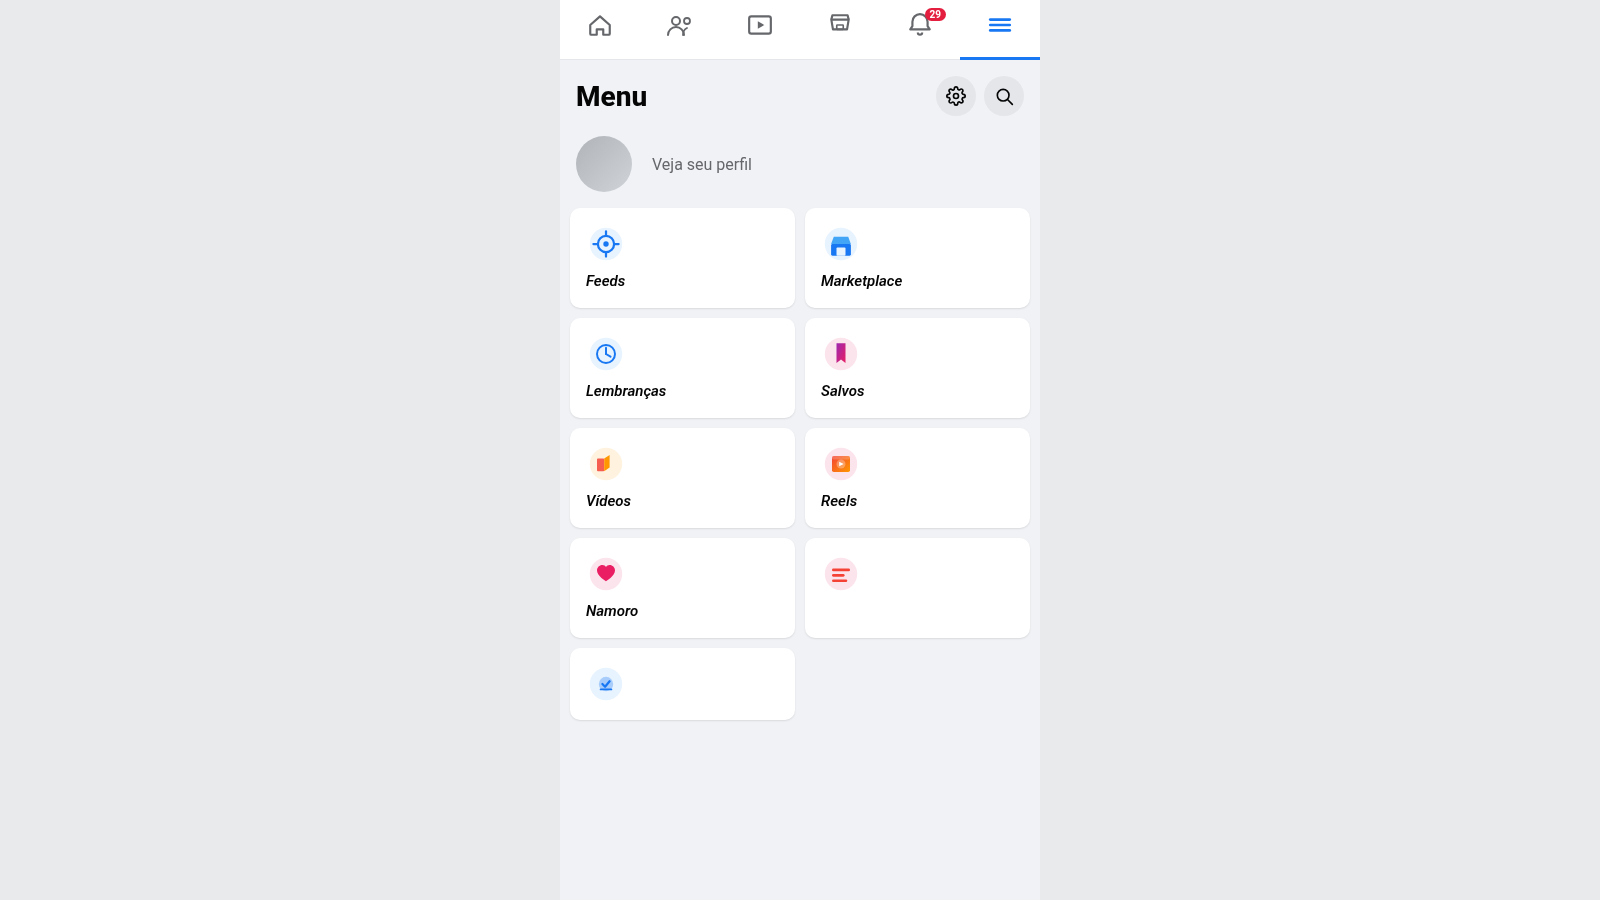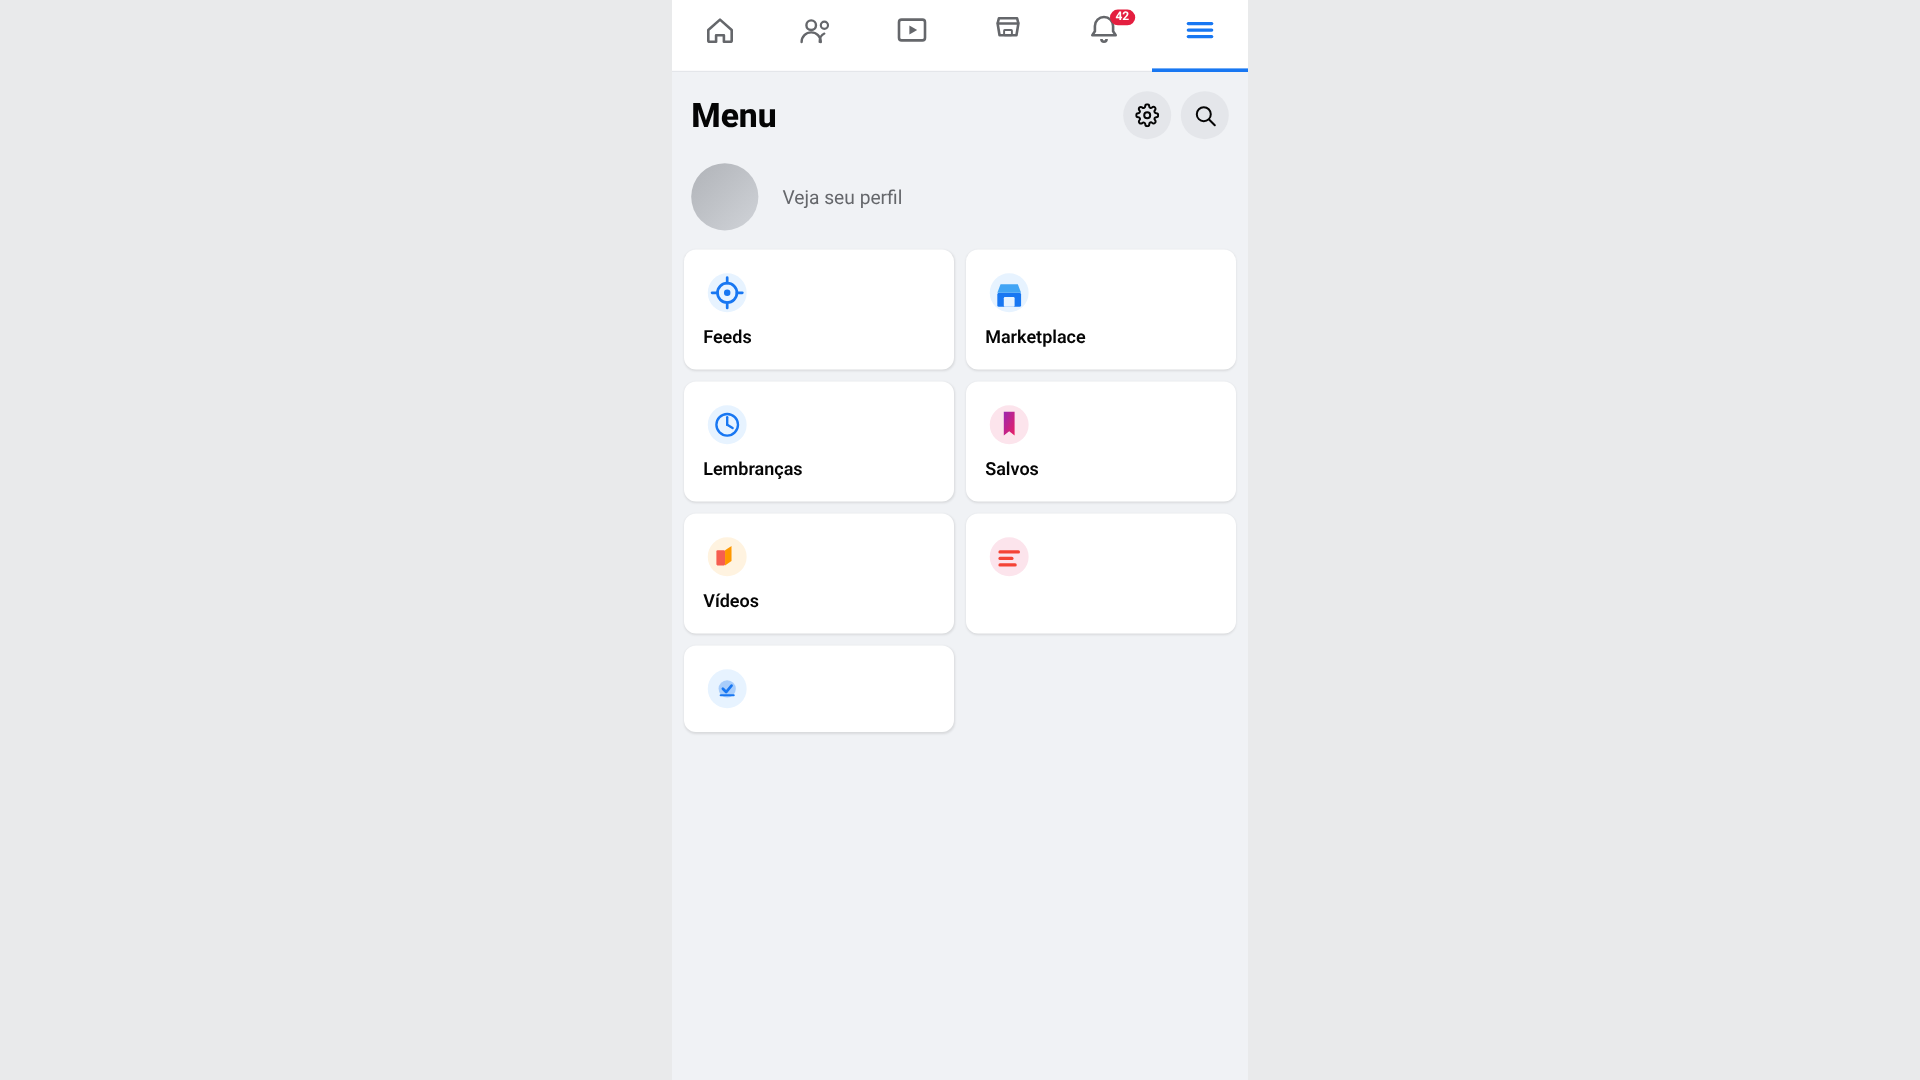--- a/index.html
+++ b/index.html
@@ -131,20 +131,21 @@
       font-size: 16px;
       color: #65676b;
     }
 
     
     .menu-grid {
       display: grid;
       grid-template-columns: 1fr 1fr;
       gap: 10px;
       padding: 0 10px 10px 10px;
+      font-style: italic;
     }
 
     .grid-item {
       background: #fff;
       border-radius: 10px;
       padding: 16px;
       cursor: pointer;
       box-shadow: 0 1px 2px rgba(0,0,0,0.1);
       display: flex;
       flex-direction: column;
@@ -217,21 +218,21 @@
       </span>
     </div>
 
     <div class="nav-item" style="position:relative;">
       <span class="nav-icon">
         <svg width="26" height="26" viewBox="0 0 24 24" fill="none">
           <path d="M12 2a7 7 0 00-7 7v4l-2 3h18l-2-3V9a7 7 0 00-7-7z" stroke="#65676b" stroke-width="2" fill="none" stroke-linejoin="round"></path>
           <path d="M10 19a2 2 0 004 0" stroke="#65676b" stroke-width="2" fill="none"></path>
         </svg>
       </span>
-      <span class="notification-badge">42</span>
+      <span class="notification-badge">29</span>
     </div>
 
     <div class="nav-item active">
       <span class="nav-icon">
         <svg width="26" height="26" viewBox="0 0 24 24" fill="none">
           <line x1="3" y1="7" x2="21" y2="7" stroke="#1877f2" stroke-width="2.5" stroke-linecap="round"></line>
           <line x1="3" y1="12" x2="21" y2="12" stroke="#1877f2" stroke-width="2.5" stroke-linecap="round"></line>
           <line x1="3" y1="17" x2="21" y2="17" stroke="#1877f2" stroke-width="2.5" stroke-linecap="round"></line>
         </svg>
       </span>
@@ -327,21 +328,48 @@
         <div class="item-icon">
           <svg class="icon-svg" viewBox="0 0 40 40">
             <circle cx="20" cy="20" r="18" fill="#fff3e0"></circle>
             <rect x="10" y="14" width="8" height="14" rx="1" fill="#f44336" opacity="0.85"></rect>
             <path d="M18 14 L24 10 L24 24 L18 28 Z" fill="#ff9800"></path>
           </svg>
         </div>
         <span class="item-label">Vídeos</span>
       </div>
 
-
+      <div class="grid-item">
+        <div class="item-icon">
+          <svg class="icon-svg" viewBox="0 0 40 40">
+            <circle cx="20" cy="20" r="18" fill="#fce4ec"></circle>
+            <rect x="10" y="11" width="20" height="18" rx="2" fill="url(#reels-grad)"></rect>
+            <circle cx="20" cy="20" r="5" fill="rgba(255,255,255,0.3)"></circle>
+            <polygon points="18,17.5 18,22.5 23,20" fill="white"></polygon>
+            <rect x="10" y="11" width="20" height="4" rx="2" fill="rgba(255,255,255,0.2)"></rect>
+            <defs>
+              <linearGradient id="reels-grad" x1="0" y1="0" x2="1" y2="1">
+                <stop offset="0%" stop-color="#f44336"></stop>
+                <stop offset="100%" stop-color="#ff9800"></stop>
+              </linearGradient>
+            </defs>
+          </svg>
+        </div>
+        <span class="item-label">Reels</span>
+      </div>
+
+      <div class="grid-item">
+        <div class="item-icon">
+          <svg class="icon-svg" viewBox="0 0 40 40">
+            <circle cx="20" cy="20" r="18" fill="#fce4ec"></circle>
+            <path d="M20 28 C20 28 10 22 10 16 C10 12.7 12.7 10 16 10 C17.8 10 19.4 10.9 20 12.1 C20.6 10.9 22.2 10 24 10 C27.3 10 30 12.7 30 16 C30 22 20 28 20 28Z" fill="#e91e63"></path>
+          </svg>
+        </div>
+        <span class="item-label">Namoro</span>
+      </div>
 
       <div class="grid-item" style="min-height:60px;">
         <div class="item-icon">
           <svg class="icon-svg" viewBox="0 0 40 40">
             <circle cx="20" cy="20" r="18" fill="#fce4ec"></circle>
             <rect x="10" y="14" width="20" height="3" rx="1.5" fill="#f44336"></rect>
             <rect x="10" y="20" width="14" height="3" rx="1.5" fill="#f44336"></rect>
             <rect x="10" y="26" width="17" height="3" rx="1.5" fill="#f44336"></rect>
           </svg>
         </div>

